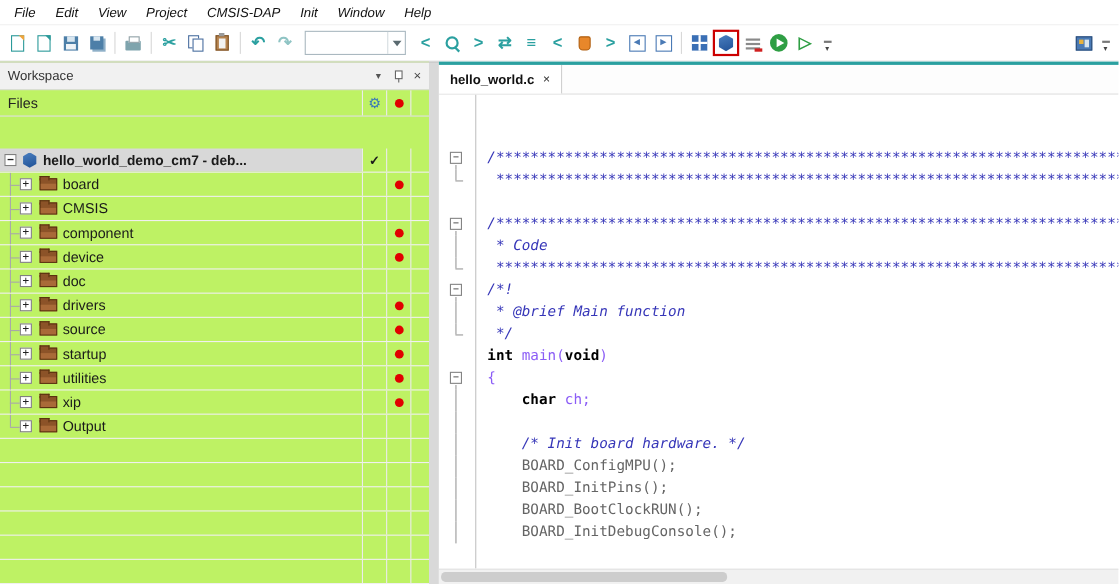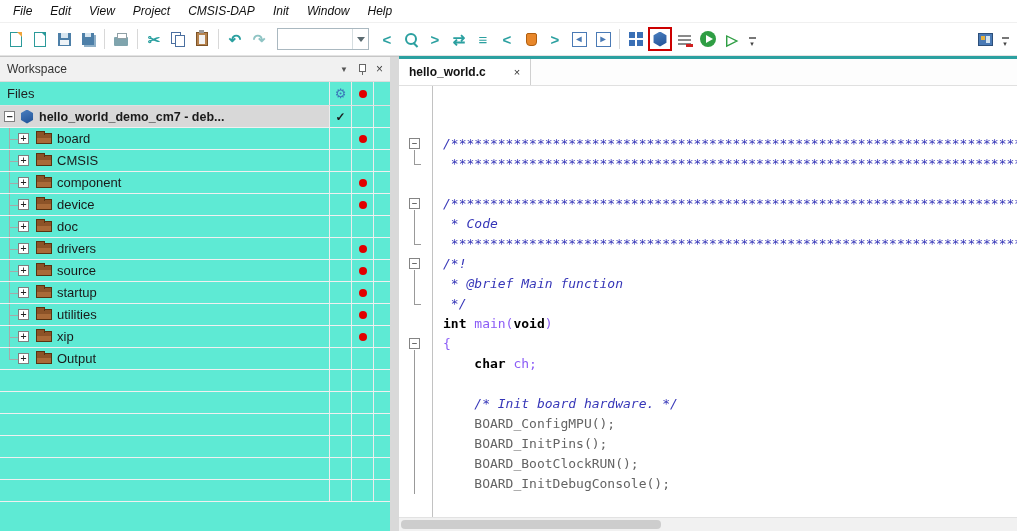--- a/index.html
+++ b/index.html
@@ -76,36 +76,36 @@
     border-left:7px solid #fff; border-top:4px solid transparent; border-bottom:4px solid transparent; }
   .ic-board { width:15px; height:13px; background:#4a7ab5; border:1px solid #2d4f7a; position:relative; }
   .ic-board::before { content:""; position:absolute; left:2px; top:2px; width:4px; height:4px; background:#e8b23c; }
   .ic-board::after { content:""; position:absolute; right:2px; top:2px; width:4px; height:7px; background:#d5e4ef; }
 
   
   .main { display:flex; height:475px; }
 
   
   .workspace { width:390px; flex:none; display:flex; flex-direction:column;
-    border-top:1px solid #c6c6c6; background:#5eead4; }
+    border-top:1px solid #c6c6c6; background:#bef264; }
   .ws-header { height:24px; background:#f1f1f1; display:flex; align-items:center;
     padding:0 7px; font-size:12px; color:#333; flex:none; }
   .ws-tools { margin-left:auto; display:flex; align-items:center; gap:9px; color:#555; }
   .ws-caret { font-size:8px; }
   .ws-pin { position:relative; width:10px; height:13px; display:inline-block; }
   .ws-pin::before { content:""; position:absolute; left:2px; top:1px; width:5px; height:6px;
     background:#fff; border:1px solid #666; }
   .ws-pin::after { content:""; position:absolute; left:5px; top:8px; width:1px; height:4px; background:#666; }
   .ws-close { font-size:12px; color:#444; }
   .ws-combo { height:22px; margin:3px 1px 4px 1px; border:1px solid #adadad; background:#fff;
     display:flex; align-items:center; font-size:12px; color:#222; padding-left:6px;
     position:relative; flex:none; }
   .combo-arrow { position:absolute; right:7px; top:8px;
     border-left:4px solid transparent; border-right:4px solid transparent; border-top:5px solid #555; }
-  .files { flex:1; border-top:1px solid #dcdcdc; display:flex; flex-direction:column; overflow:hidden; }
+  .files { flex:1; border-top:1px solid #dcdcdc; display:flex; flex-direction:column; overflow:hidden;gap:29px; }
 
   .row { height:22px; display:flex; align-items:stretch; border-bottom:1px solid #f0f0f0;
     font-size:13px; color:#1a1a1a; flex:none; }
   .col-name { flex:1; display:flex; align-items:center; overflow:hidden; white-space:nowrap; }
   .col-opt, .col-dot { width:22px; flex:none; border-left:1px solid #ececec;
     display:flex; align-items:center; justify-content:center; }
   .col-end { width:17px; flex:none; border-left:1px solid #ececec; }
   .files-header { height:24px; border-bottom:1px solid #e0e0e0; }
   .files-title { padding-left:7px; font-size:13px; color:#222; }
   .gear { color:#3a78b8; font-size:13px; font-weight:normal; }
@@ -133,21 +133,21 @@
     clip-path:polygon(50% 0,93% 25%,93% 75%,50% 100%,7% 75%,7% 25%); }
 
   
   .splitter { width:9px; flex:none; background:#d9d9d9; border-top:1px solid #c6c6c6; }
 
   
   .editor { flex:1; display:flex; flex-direction:column; border-top:3px solid #2ba0a0;
     background:#fff; overflow:hidden; }
   .tabbar { height:27px; flex:none; display:flex; align-items:stretch;
     background:#fdfdfd; border-bottom:1px solid #e0e0e0; }
-  .tab { display:flex; align-items:center; gap:28px; padding:0 10px;
+  .tab { display:flex; align-items:center; gap:8px; padding:0 10px;
     background:#fff; border-right:1px solid #d0d0d0; font-size:12px; font-weight:bold; color:#111; }
   .tab-close { font-size:11px; color:#333; font-weight:normal; }
 
   .code { flex:1; position:relative; overflow:hidden;
     font-family:"DejaVu Sans Mono", monospace; font-size:13px; }
   .code::before { content:""; position:absolute; left:33px; top:0; bottom:0; width:1px; background:#c2c2c2; }
   .code-inner { padding-top:8px; }
   .cl { display:flex; height:20px; line-height:20px; }
   .margin { width:34px; flex:none; position:relative; }
   .fbox { position:absolute; left:10px; top:4px; width:11px; height:11px; border:1px solid #848484;

